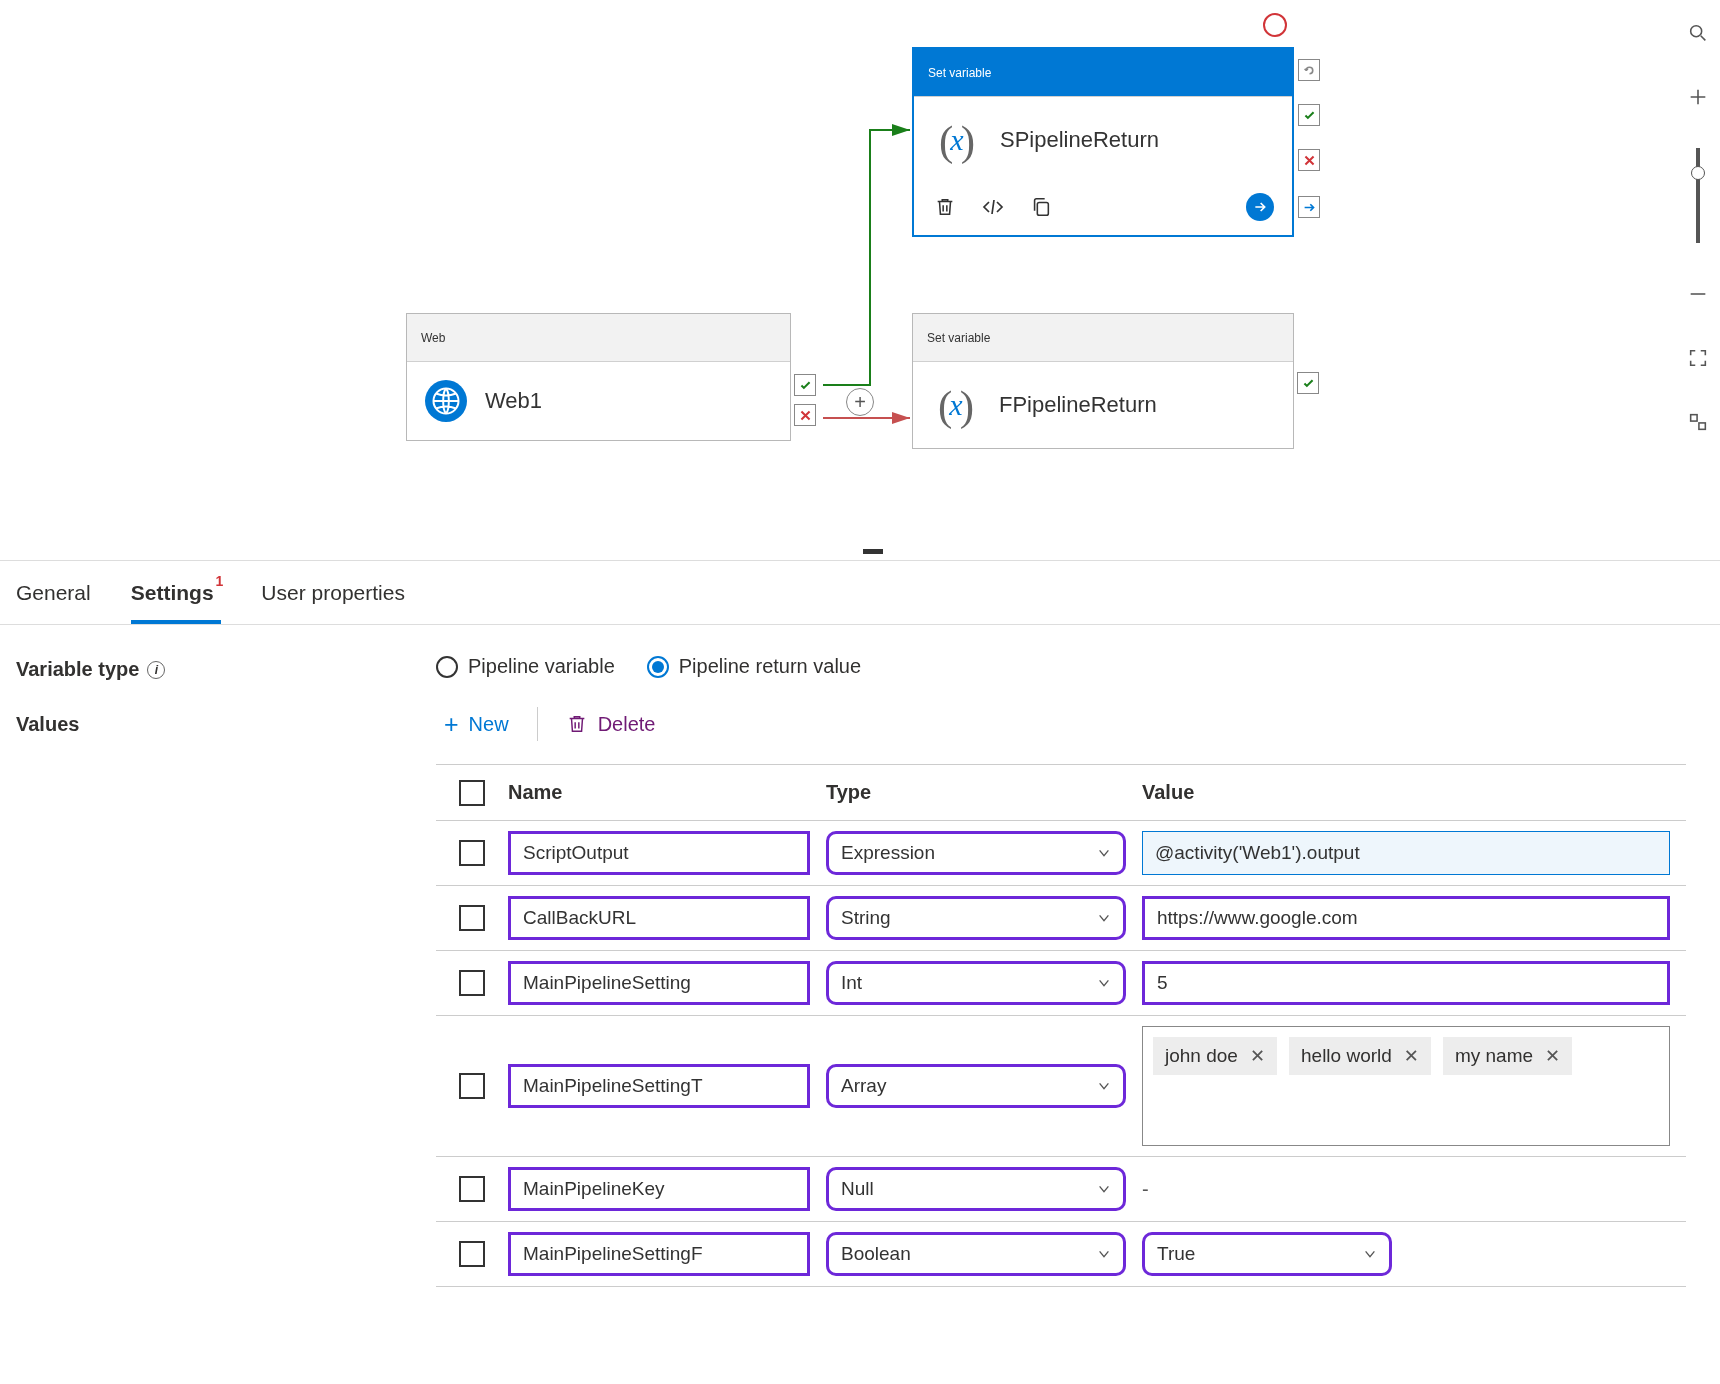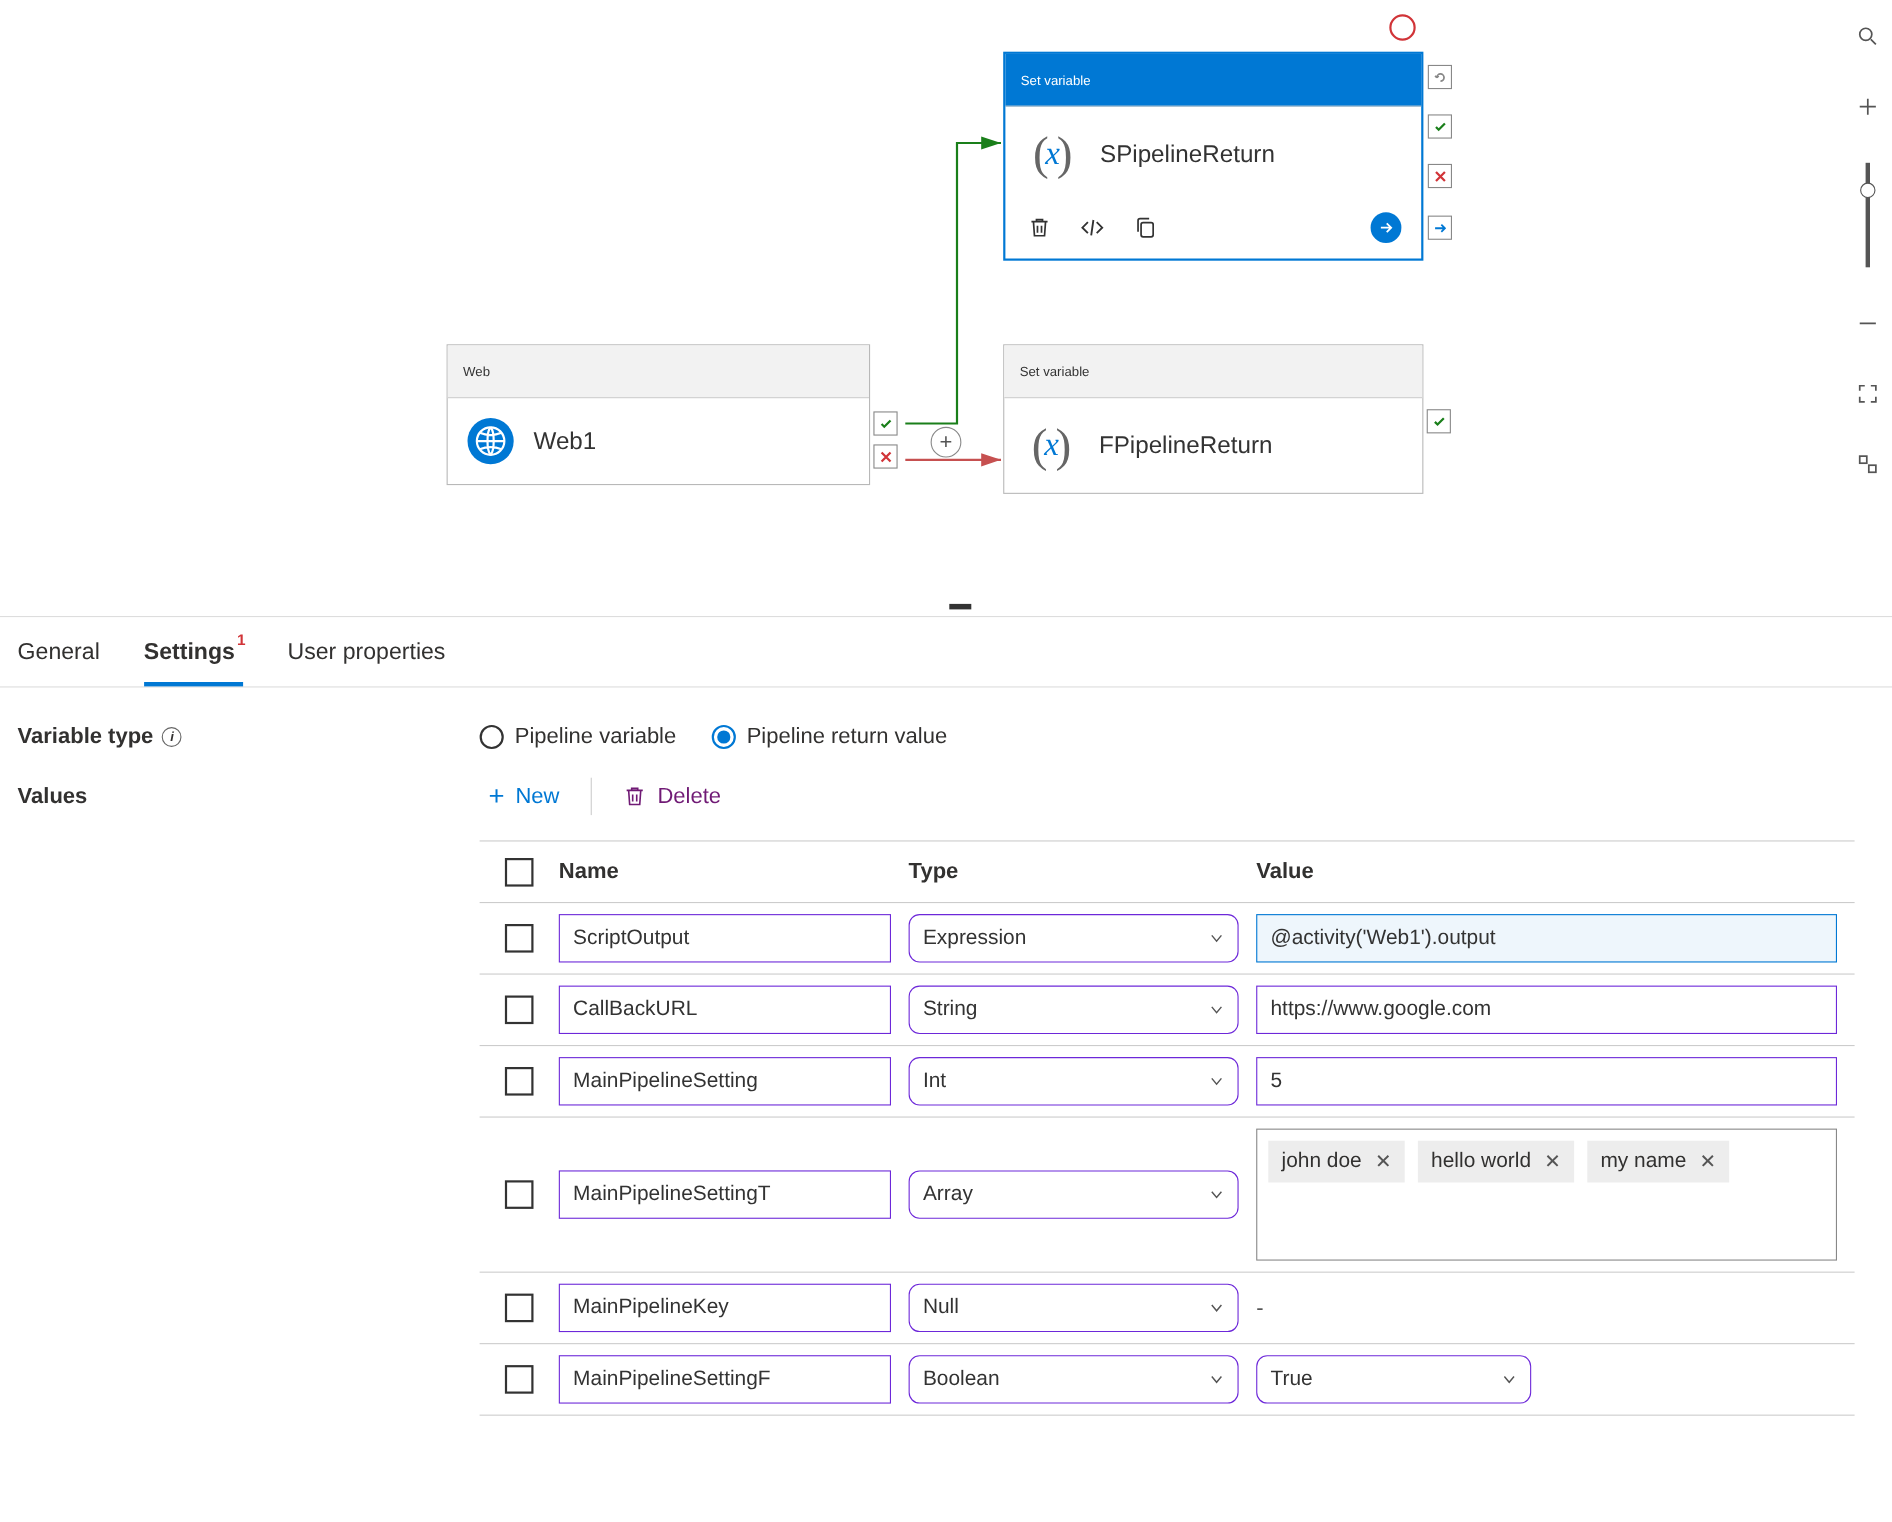--- a/index.html
+++ b/index.html
@@ -67,21 +67,21 @@
     border-top:1px solid #ddd; border-bottom:1px solid #ddd;
     display:flex; align-items:center; padding:0 16px; gap:40px; font-size:21px;
   }
   .tab { cursor:pointer; height:100%; display:flex; align-items:center; position:relative;justify-content:center; }
   .tab.active { font-weight:600; }
   .tab.active::after { content:''; position:absolute; left:0; right:0; bottom:0; height:4px; background:#0078d4; }
   .tab .badge-count { color:#d13438; font-size:14px; position:relative; top:-12px; left:2px; font-weight:600; }
 
   
   .panel { position:absolute; left:0; top:640px; width:100%; padding:12px 0 0 16px; }
-  .row { display:flex; align-items:flex-end; margin-bottom:26px; }
+  .row { display:flex; align-items:center; margin-bottom:26px; }
   .row-label { width:420px; font-size:20px; display:flex; align-items:center; gap:8px; padding-top:6px;}
   .row-label.bold { font-weight:600; }
   .info-icon { width:18px; height:18px; border:1px solid #666; border-radius:50%; display:inline-flex; align-items:center; justify-content:center; font-size:12px; font-style:italic; }
 
   .radio-group { display:flex; align-items:center; gap:32px; font-size:20px; }
   .radio { width:22px; height:22px; border:2px solid #333; border-radius:50%; display:inline-flex; align-items:center; justify-content:center; cursor:pointer; }
   .radio.selected { border-color:#0078d4; }
   .radio.selected::after { content:''; width:12px; height:12px; border-radius:50%; background:#0078d4; }
 
   .values-toolbar { display:flex; align-items:center; gap:12px; font-size:20px; }
@@ -96,21 +96,21 @@
   .table { width:1250px; border-top:1px solid #ccc; margin-top:23px; font-size:19px; }
   .trhead, .trow { display:flex; align-items:center; border-bottom:1px solid #ccc; }
   .trhead { height:56px; font-weight:600; font-size:20px; }
   .trow { min-height:62px; padding:10px 0; }
   .col-sel { width:72px; display:flex; justify-content:center; }
   .col-name { width:318px; padding-right:16px; }
   .col-type { width:316px; padding-right:16px; }
   .col-val { flex:1; padding-right:16px; }
   .chk { width:26px; height:26px; border:2px solid #333; cursor:pointer; background:#fff; }
   .inp, .sel {
-    width:100%; height:44px; border:1px solid #6d28d9; padding:0 12px; font-size:19px; font-family:inherit; background:#fff; color:#333;
+    width:100%; height:44px; border:3px solid #6d28d9; padding:0 12px; font-size:19px; font-family:inherit; background:#fff; color:#333;
   }
   .sel { display:flex; align-items:center; justify-content:space-between; cursor:pointer;border-radius:10px; }
   .sel svg { width:14px; height:14px; }
   .inp.highlight { border:1px solid #0078d4; background:#eef6fc; }
   .sel.narrow { width:250px; }
 
   .tagbox { width:100%; min-height:120px; border:1px solid #888; padding:10px; display:flex; flex-wrap:wrap; gap:12px; align-content:flex-start; }
   .tag { background:#ededed; padding:8px 12px; font-size:19px; display:flex; align-items:center; gap:12px; }
   .tag-x { font-size:18px; color:#555; cursor:pointer; }
 

